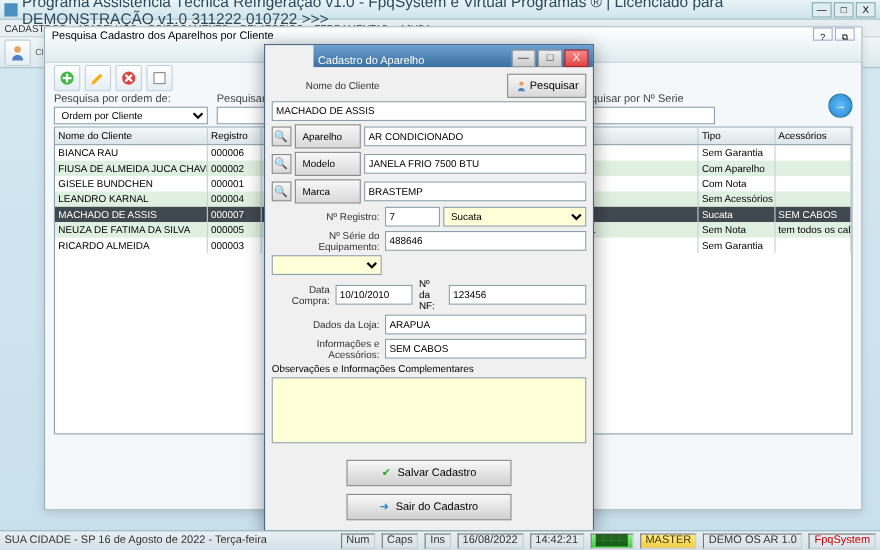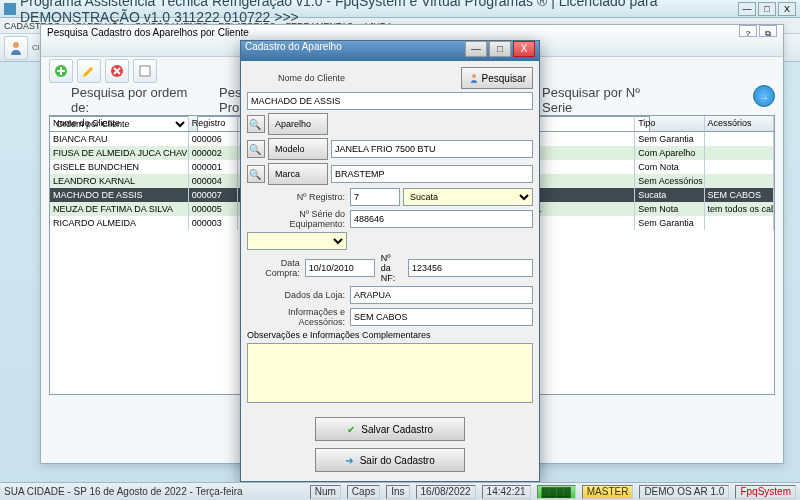--- a/index.html
+++ b/index.html
@@ -15,36 +15,36 @@
 .tbtn svg { width: 16px; height: 16px; }
 .tlabel { font-size: 8px; color: #555; margin: 0 6px 0 2px; }
 
 .panel { position: absolute; left: 40px; top: 24px; right: 16px; bottom: 36px; background: #f4f8fa; border: 1px solid #9cb0bc; box-shadow: 0 2px 8px rgba(0,0,0,.15); }
 .panel-title { height: 32px; background: linear-gradient(#fff,#e0ecf0); padding: 0 6px; font-size: 9px; line-height: 16px; border-bottom: 1px solid #c0d0d8; display: flex; }
 .panel-title span:first-child { flex: 1; }
 .panel-title .pbtn { width: 18px; height: 12px; border: 1px solid #aac; margin-left: 2px; font-size: 8px; text-align: center; cursor: pointer; }
 .panel-toolbar { height: 28px; display: flex; align-items: center; padding: 4px 8px; gap: 4px; }
 .panel-search { height: 30px; display: flex; align-items: flex-start; padding: 0 8px; gap: 8px; font-size: 9px; }
 .scol { display: flex; flex-direction: column; }
-.scol label { font-size: 13px; color: #444; margin-bottom: 1px; margin-left: 22px; }
+.scol label { font-size: 10px; color: #444; margin-bottom: 1px; }
 .scol select, .scol input { height: 16px; border: 1px solid #8aa0ac; font-size: 9px; padding: 0 2px; background: #fff; }
 .round-btn { width: 22px; height: 22px; border-radius: 50%; background: radial-gradient(#6bf,#28c); border: 1px solid #1a6fa0; margin-left: auto; cursor: pointer; display: flex; align-items: center; justify-content: center; color: #fff; font-weight: bold; }
 
 .grid { margin: 0 8px; border: 1px solid #8aa0ac; background: #fff; height: 280px; overflow: hidden; }
 .grid-head { display: flex; background: linear-gradient(#f4f8fa,#dce6ea); height: 16px; border-bottom: 1px solid #8aa0ac; }
 .grid-head div, .grid-row div { padding: 0 3px; font-size: 9px; border-right: 1px solid #c0d0d8; line-height: 15px; white-space: nowrap; overflow: hidden; }
 .grid-row { display: flex; height: 14px; }
 .grid-row:nth-child(even) { background: #e0f0e0; }
 .grid-row.sel { background: #404850; color: #fff; }
 .c1 { width: 140px; } .c2 { width: 50px; } .c3 { width: 40px; } .c4 { width: 180px; } .c5 { width: 60px; } .c6 { width: 120px; } .c7 { width: 70px; } .c8 { width: 70px; }
 .panel-foot { position: absolute; bottom: 6px; left: 0; right: 0; text-align: center; font-size: 9px; color: #444; }
 
 
 .dialog { position: absolute; left: 240px; top: 40px; width: 300px; background: #f0f0f0; border: 1px solid #4a6a8a; box-shadow: 0 4px 16px rgba(0,0,0,.4); }
-.dlg-title { height: 20px; background: linear-gradient(#6ca0d0,#3a70a0); color: #fff; display: flex; align-items: flex-start; padding: 0 4px; font-size: 10px; }
+.dlg-title { height: 20px; background: linear-gradient(#6ca0d0,#3a70a0); color: #fff; display: flex; align-items: flex-end; padding: 0 4px; font-size: 10px; margin-left: 44px; }
 .dlg-title span:first-child { flex: 1; }
 .dlg-title .dbtn { width: 22px; height: 16px; margin-left: 2px; background: linear-gradient(#f88,#d44); border: 1px solid #a22; text-align: center; line-height: 14px; color: #fff; cursor: pointer; font-size: 10px; }
 .dlg-title .dbtn.gray { background: linear-gradient(#eee,#ccc); border-color: #999; color: #333; }
 .dlg-body { padding: 6px; }
 .frow { display: flex; align-items: center; margin-bottom: 3px; gap: 3px; }
 .flab { width: 100px; text-align: right; font-size: 9px; color: #333; padding-right: 2px; }
 .fbtn { height: 18px; padding: 10px 6px; background: linear-gradient(#f8f8f8,#d8d8d8); border: 1px solid #888; font-size: 9px; cursor: pointer; display: flex; align-items: center; gap: 2px; }
 .fmag { width: 18px; height: 18px; background: linear-gradient(#f8f8f8,#d8d8d8); border: 1px solid #888; display: flex; align-items: center; justify-content: center; cursor: pointer; }
 .finp { flex: 1; height: 18px; border: 1px solid #8aa0ac; background: #fff; font-size: 9px; padding: 0 3px; }
 .finp.sm { flex: none; width: 50px; }
@@ -246,20 +246,21 @@
           <span>Pesquisar</span>
         </button>
     </div>
     <div class="frow">
         <input class="finp" value="MACHADO DE ASSIS" style="">
       </div>
 
     <div class="frow">
         <div class="fmag">🔍</div>
         <button class="fbtn" style="width:60px">Aparelho</button>
+        <input class="finp" value="AR CONDICIONADO" style="">
       </div>
     <div class="frow">
         <div class="fmag">🔍</div>
         <button class="fbtn" style="width:60px">Modelo</button>
         <input class="finp" value="JANELA FRIO 7500 BTU" style="">
       </div>
     <div class="frow">
         <div class="fmag">🔍</div>
         <button class="fbtn" style="width:60px">Marca</button>
         <input class="finp" value="BRASTEMP" style="">

